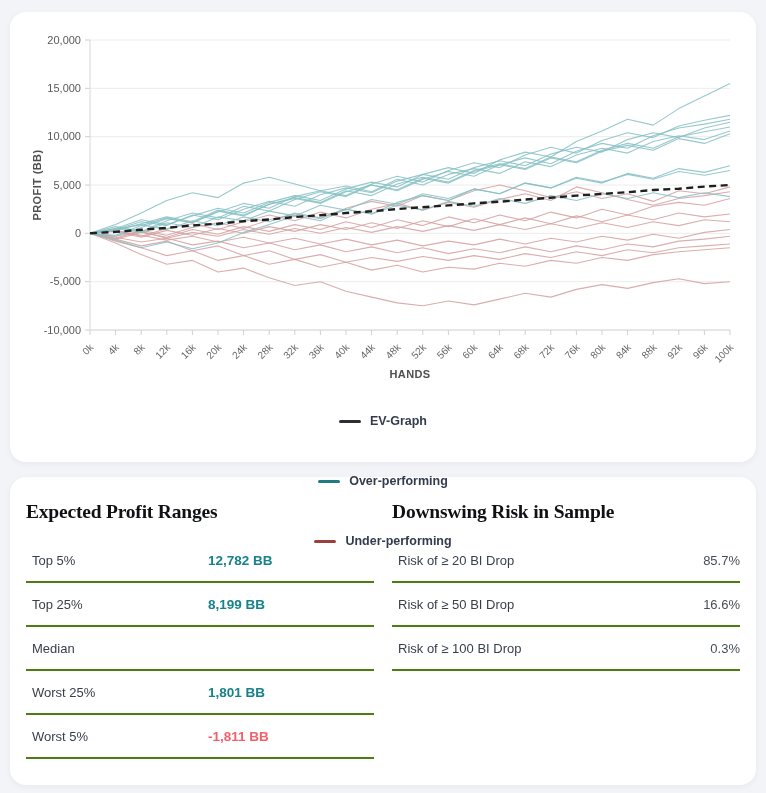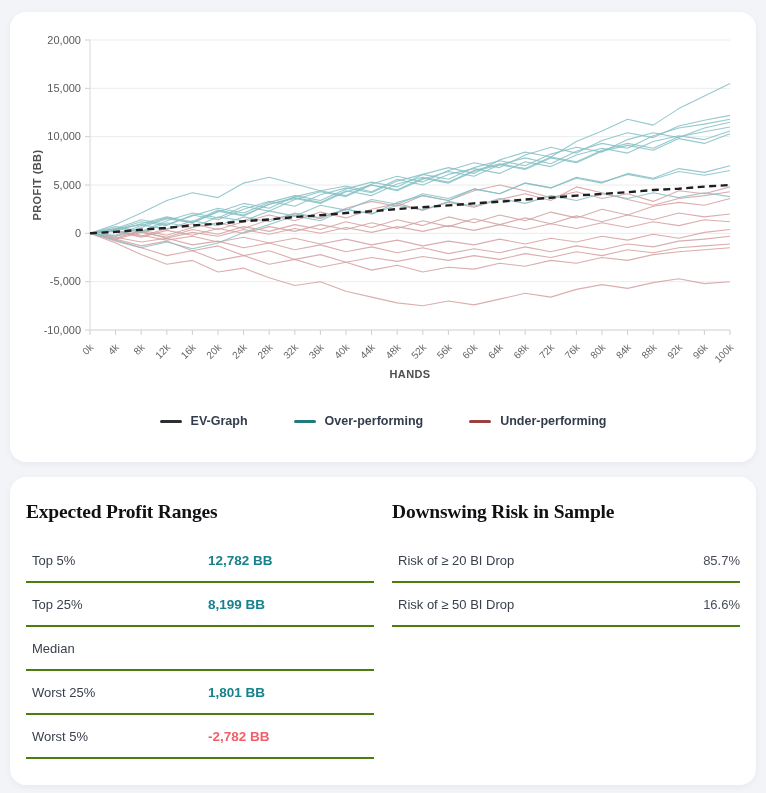--- a/index.html
+++ b/index.html
@@ -5,21 +5,21 @@
   * { margin:0; padding:0; box-sizing:border-box; }
   html,body { width:766px; height:793px; overflow:hidden; }
   body { background:#f3f4f8; font-family:"Liberation Sans", sans-serif; }
   .wrap { padding:12px 10px 0 10px; }
   .card { background:#ffffff; border-radius:16px; box-shadow:0 2px 6px rgba(25,35,60,0.05); }
   .chart-card { width:746px; height:450px; padding-top:0; margin-bottom:15px; }
   #chart-svg { display:block; }
   .ytick { font-size:11px; fill:#5a5a5a; font-family:"Liberation Sans", sans-serif; }
   .xtick { font-size:10px; fill:#666666; font-family:"Liberation Sans", sans-serif; }
   .axis-title { font-size:11px; font-weight:bold; fill:#4f4f4f; letter-spacing:0.4px; font-family:"Liberation Sans", sans-serif; }
-  .legend { display:flex; justify-content:center; align-items:center; gap:46px; margin-top:24px; }
+  .legend { display:flex; justify-content:center; align-items:center; gap:46px; margin-top:24px;flex-direction:column; }
   .legend-item { display:flex; align-items:center; gap:9px; }
   .legend-swatch { width:22px; height:3px; border-radius:2px; display:inline-block; }
   .legend-label { font-size:12.5px; font-weight:bold; color:#333c4d; }
   .stats-card { width:746px; min-height:308px; padding:24px 16px 20px 16px;
                 display:grid; grid-template-columns:1fr 1fr; column-gap:18px; align-content:start; }
   .stat-table h2 { font-size:19.5px; font-weight:800; color:#101114; letter-spacing:-0.2px; margin:0 0 16px 0;
                    font-family:Liberation Serif, serif; }
   .rows { }
   .row { display:grid; align-items:center; height:44px; border-bottom:2px solid #4d7c0f; padding-left:6px; }
   .profit-table .row { grid-template-columns:176px 1fr; }
@@ -166,32 +166,36 @@
           </div>
           <div class="row">
             <span class="row-label">Median</span>
           </div>
           <div class="row">
             <span class="row-label">Worst 25%</span>
             <span class="row-value val-teal">1,801 BB</span>
           </div>
           <div class="row">
             <span class="row-label">Worst 5%</span>
-            <span class="row-value val-red">-2,782 BB</span>
+            <span class="row-value val-red">-1,811 BB</span>
           </div>
         </div>
     </div>
     <div class="stat-table risk-table">
       <h2>Downswing Risk in Sample</h2>
       <div class="rows">
           <div class="row">
             <span class="row-label">Risk of ≥ 20 BI Drop</span>
             <span class="row-value val-plain">85.7%</span>
           </div>
           <div class="row">
             <span class="row-label">Risk of ≥ 50 BI Drop</span>
             <span class="row-value val-plain">16.6%</span>
           </div>
+          <div class="row">
+            <span class="row-label">Risk of ≥ 100 BI Drop</span>
+            <span class="row-value val-plain">0.3%</span>
+          </div>
         </div>
     </div>
   </div>
 
 </div>
 
 </body></html>

